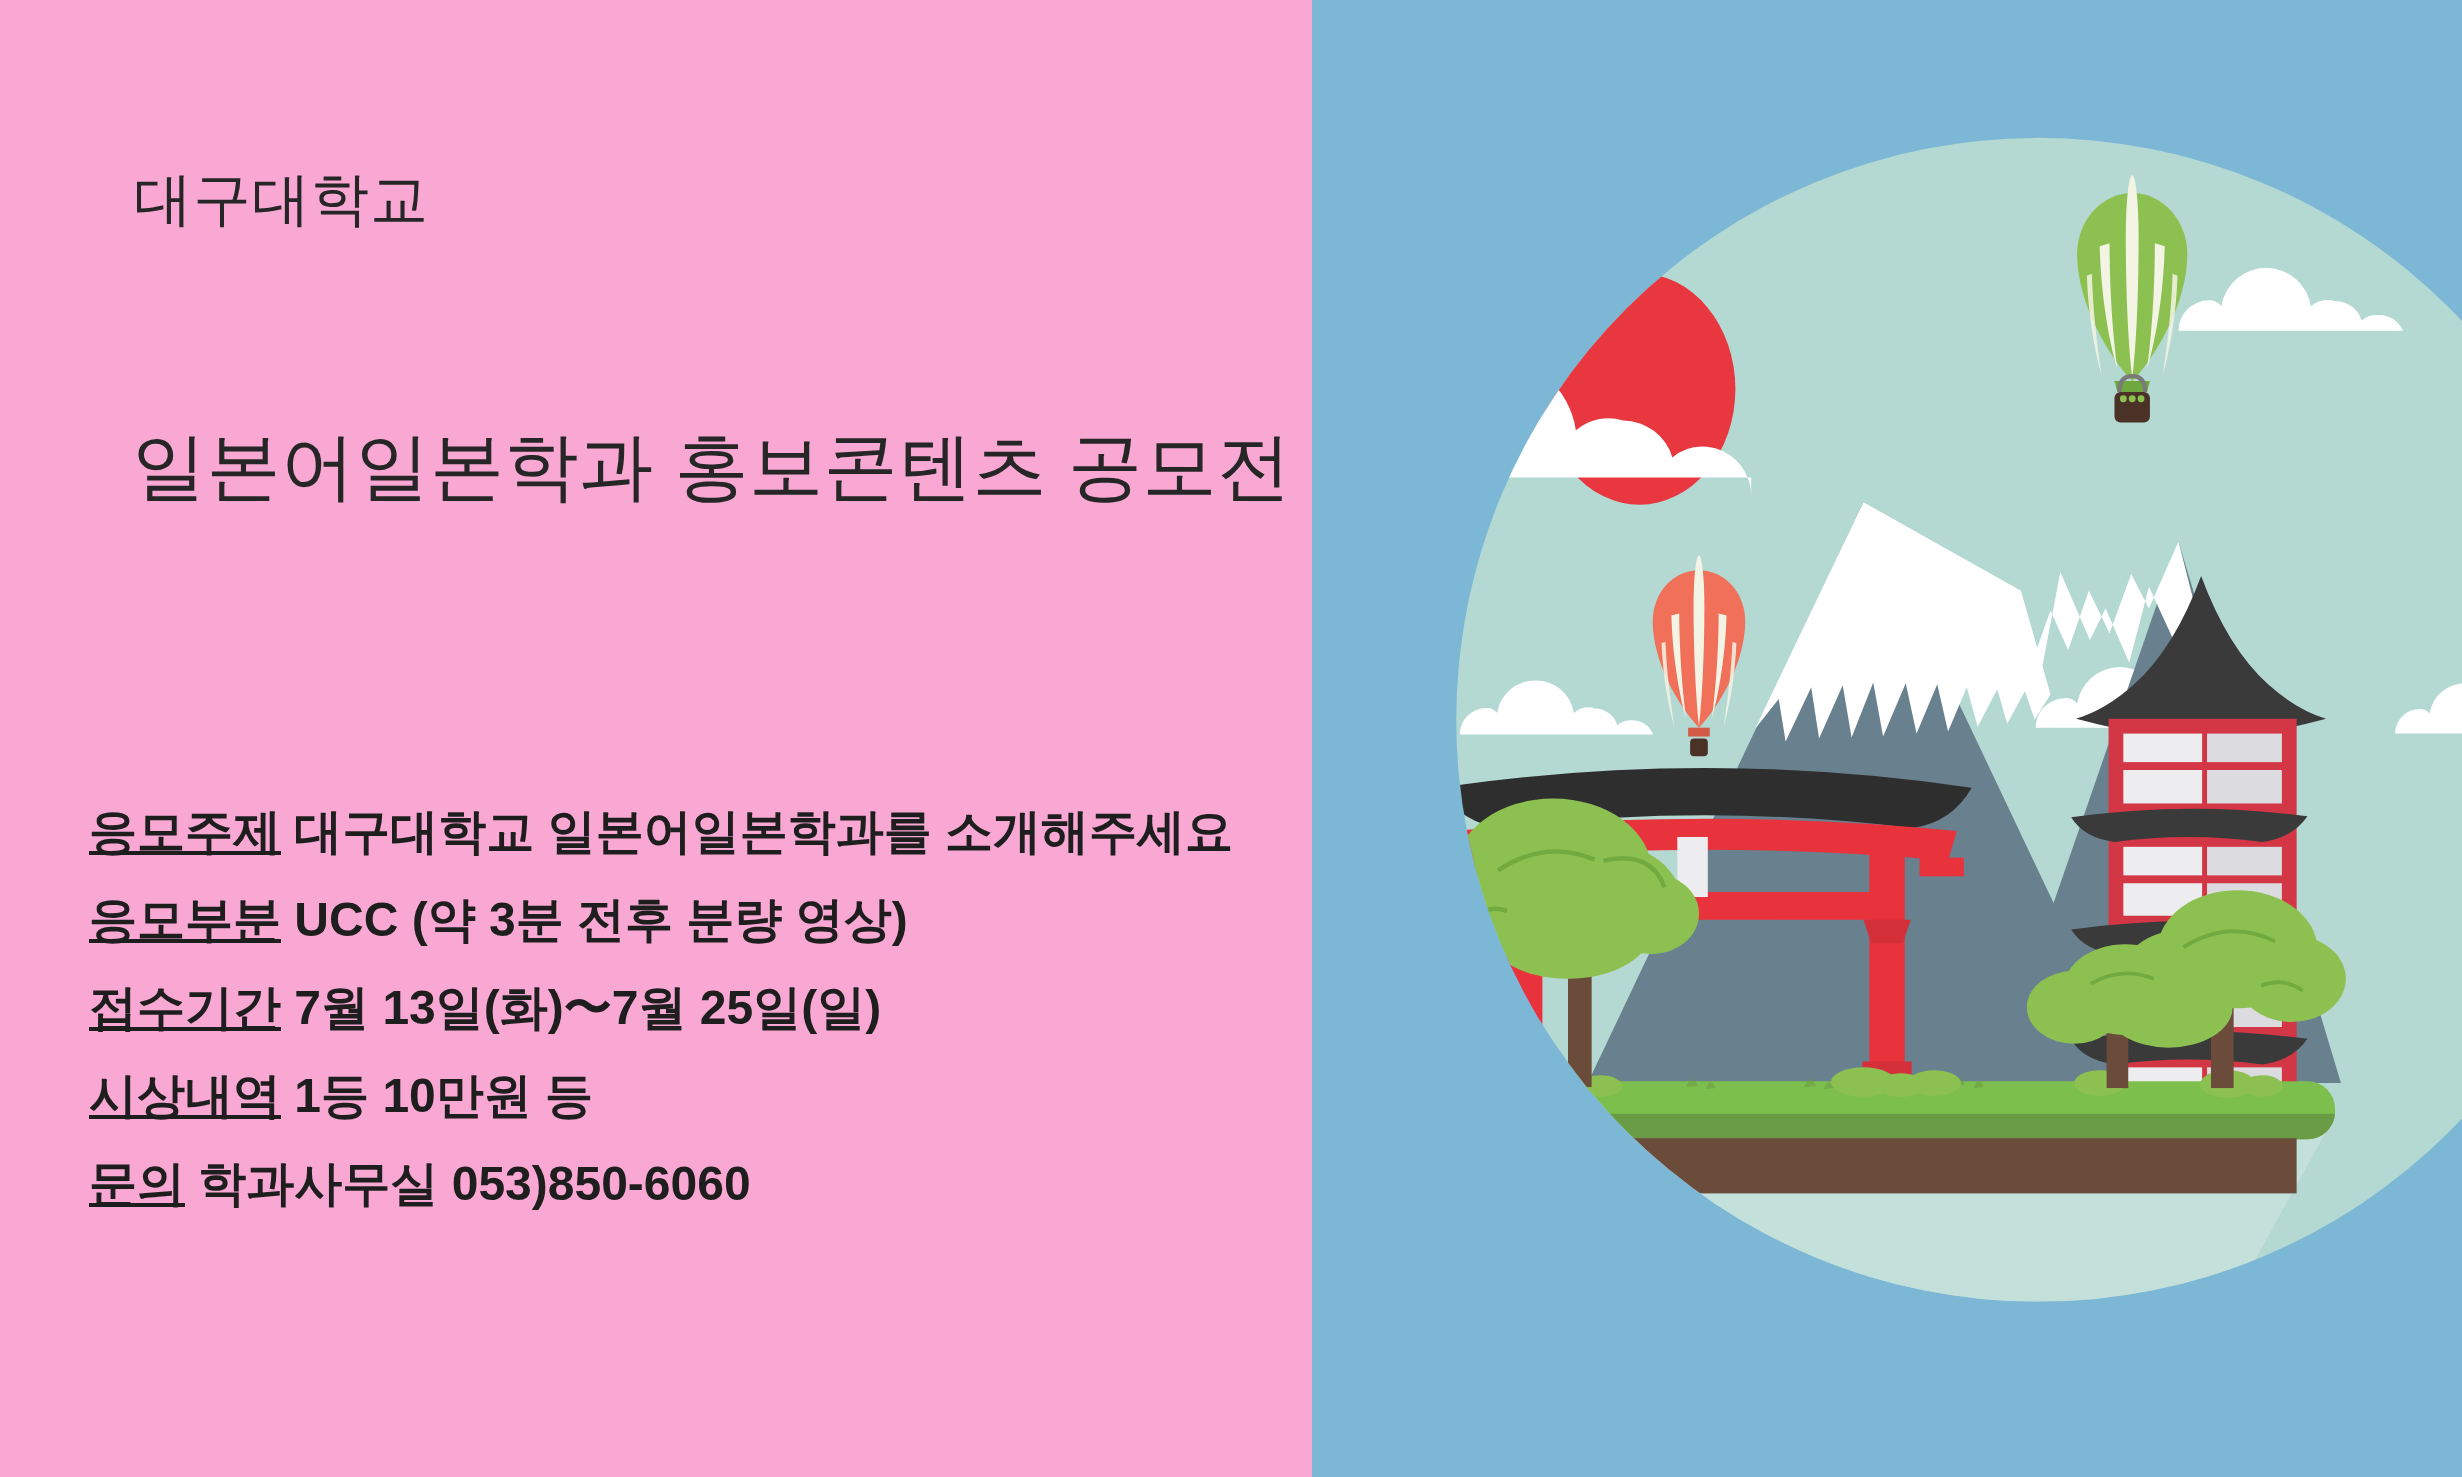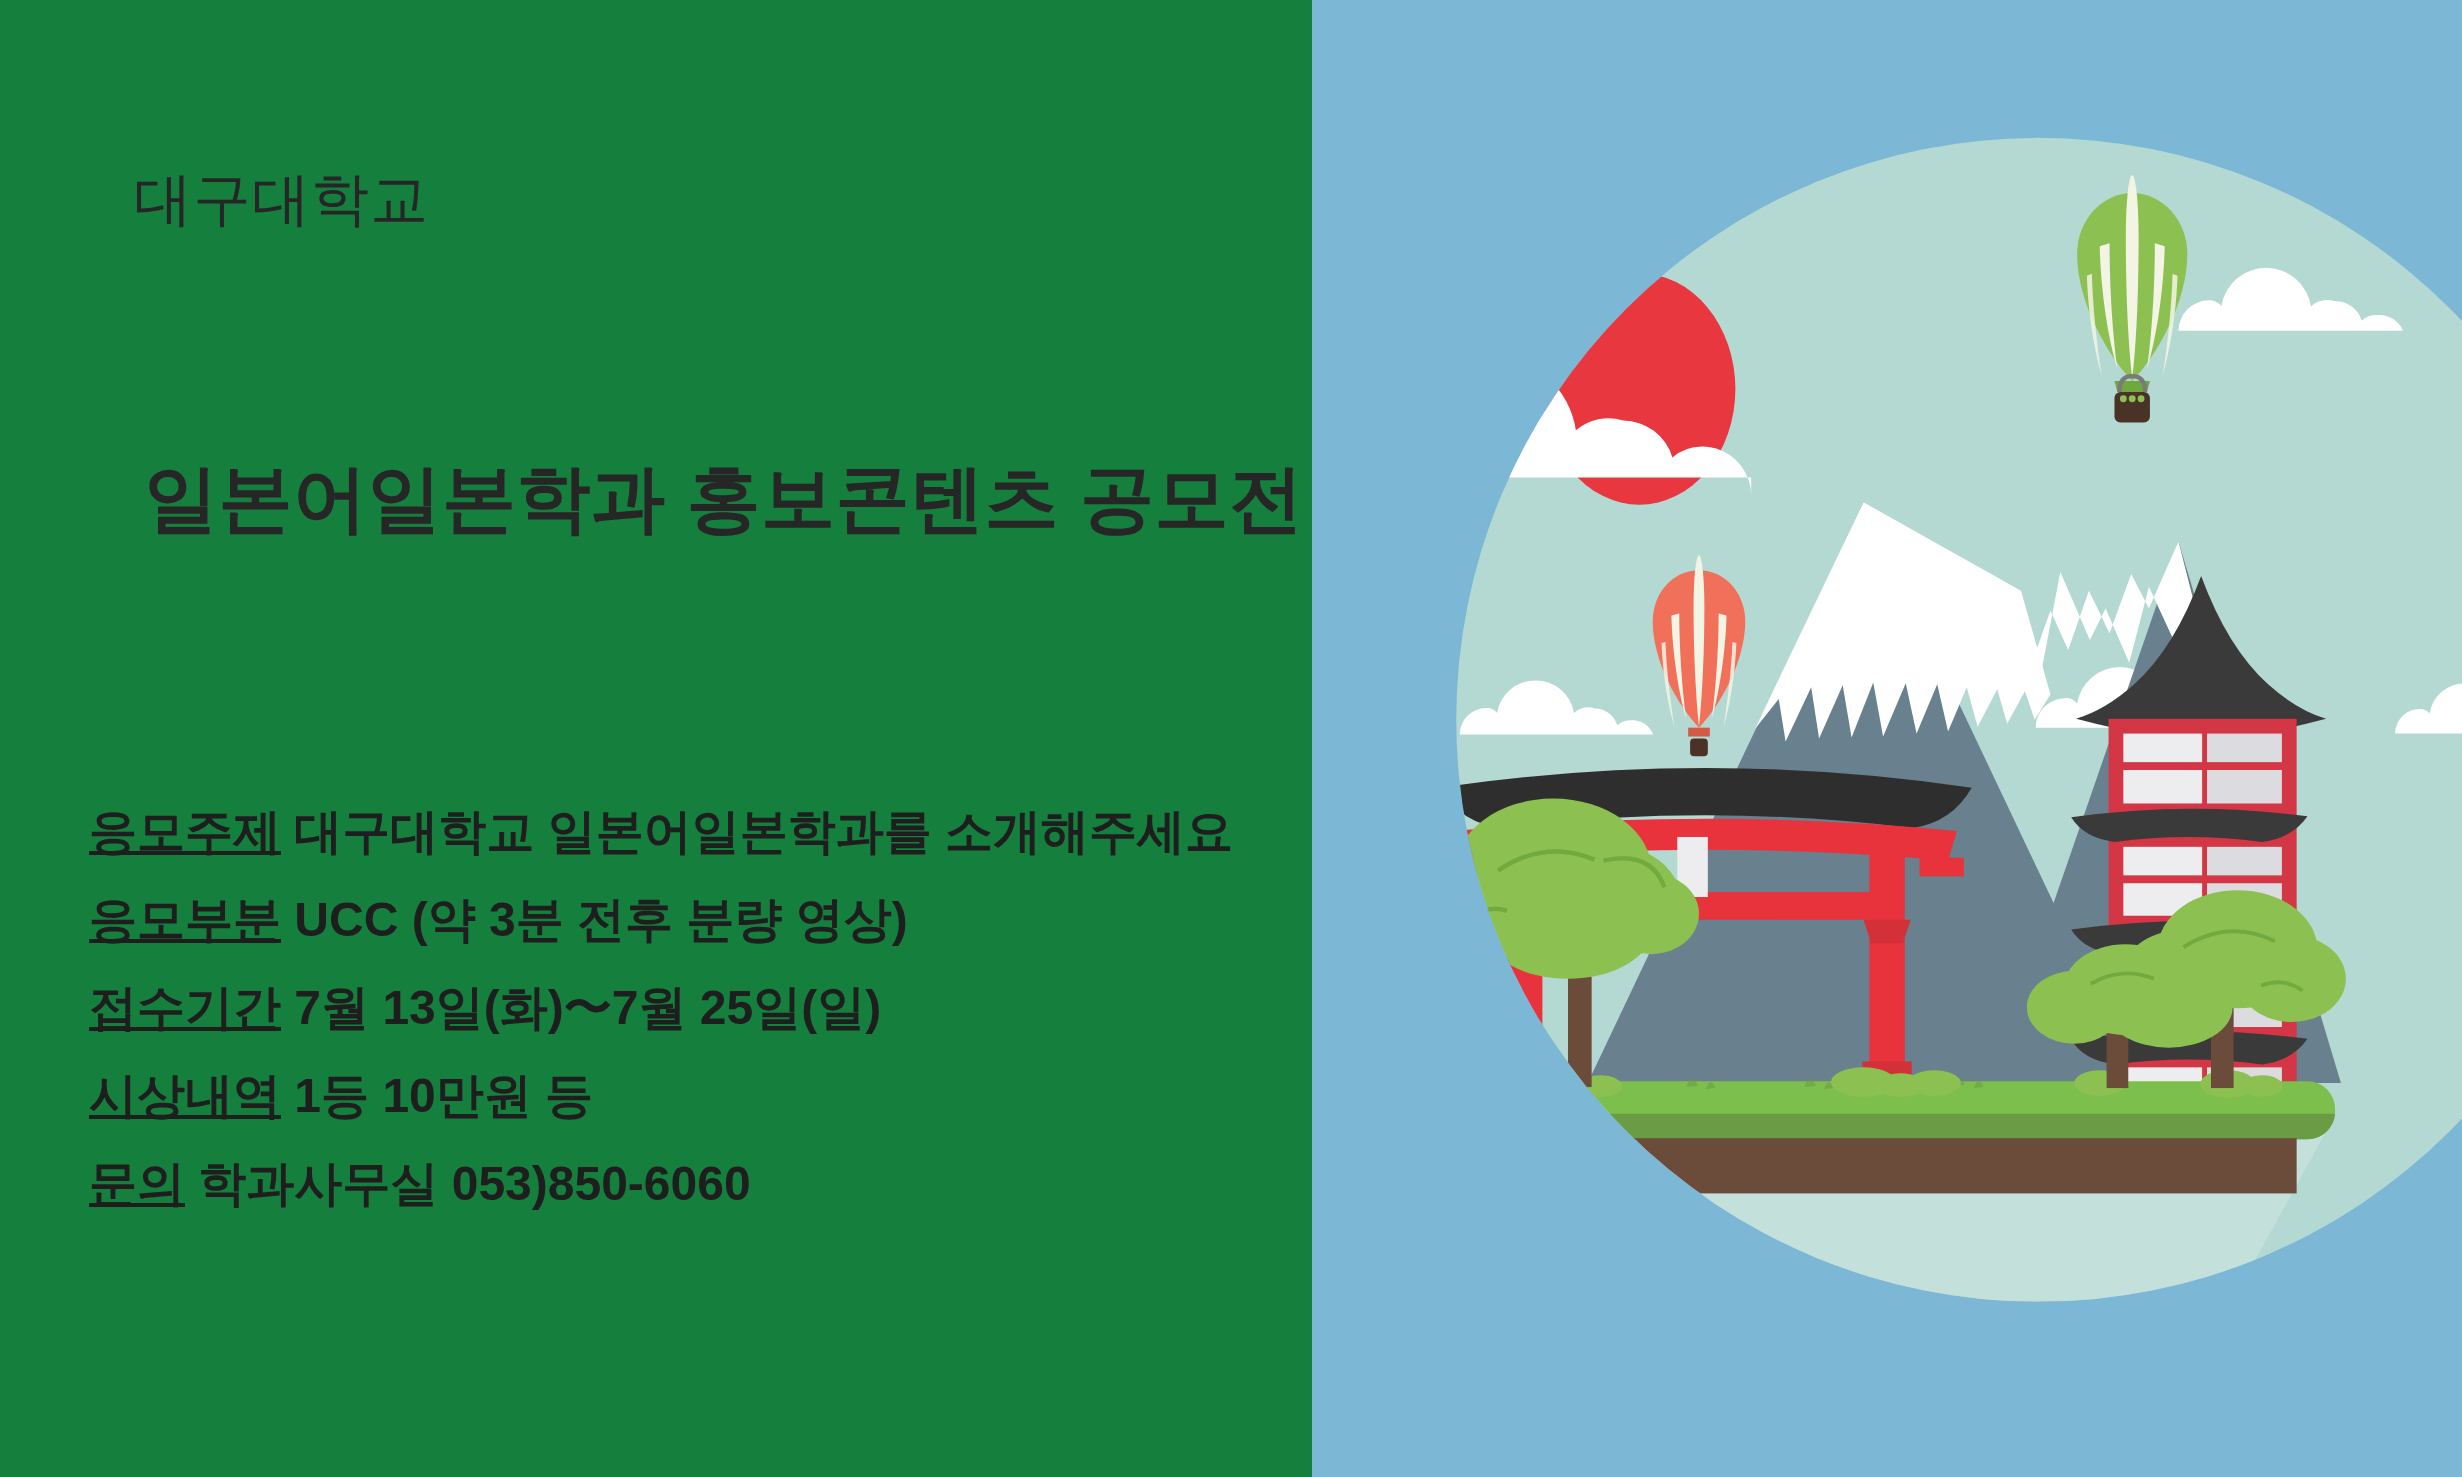--- a/index.html
+++ b/index.html
@@ -7,44 +7,44 @@
   *{box-sizing:border-box;}
   #poster{
     position:relative;
     width:2627px;height:1477px;
     overflow:hidden;
     font-family:"Liberation Sans","DejaVu Sans",sans-serif;
   }
   
   .panel-left{
     position:absolute;left:0;top:0;width:1312px;height:1477px;
-    background:#15803d;
+    background:#f9a8d4;
   }
   .panel-right{
     position:absolute;left:1312px;top:0;width:1314px;height:1477px;
     background:#7DB7D6;
     overflow:hidden;
   }
 
   
   .txt-wrap{position:absolute;left:0;top:0;width:100%;height:100%;}
   .univ{
     position:absolute;left:134px;top:167px;
     font-size:58px;line-height:1.1;color:#262626;font-weight:400;
     letter-spacing:1px;white-space:nowrap;
   }
   .title-1{
     position:absolute;left:134px;top:325px;
     font-size:74px;line-height:1.05;color:#262626;font-weight:400;
     letter-spacing:0.5px;white-space:nowrap;
   }
   .title-2{
-    position:absolute;left:144px;top:428px;
-    font-size:74px;line-height:1.05;color:#262626;font-weight:700;
-    letter-spacing:0.5px;white-space:nowrap;margin-top:32px;
+    position:absolute;left:132px;top:428px;
+    font-size:74px;line-height:1.05;color:#262626;font-weight:400;
+    letter-spacing:0.5px;white-space:nowrap;
   }
   .details{
     position:absolute;left:89px;top:808px;width:1182px;
   }
   .detail-row{
     font-size:48px;line-height:1.0;color:#1e1e1e;
     margin:0 0 40px 0;white-space:nowrap;font-weight:400;
   }
   .detail-row:last-child{margin-bottom:12px;}
   .d-label{font-weight:bold;text-decoration:underline;}

